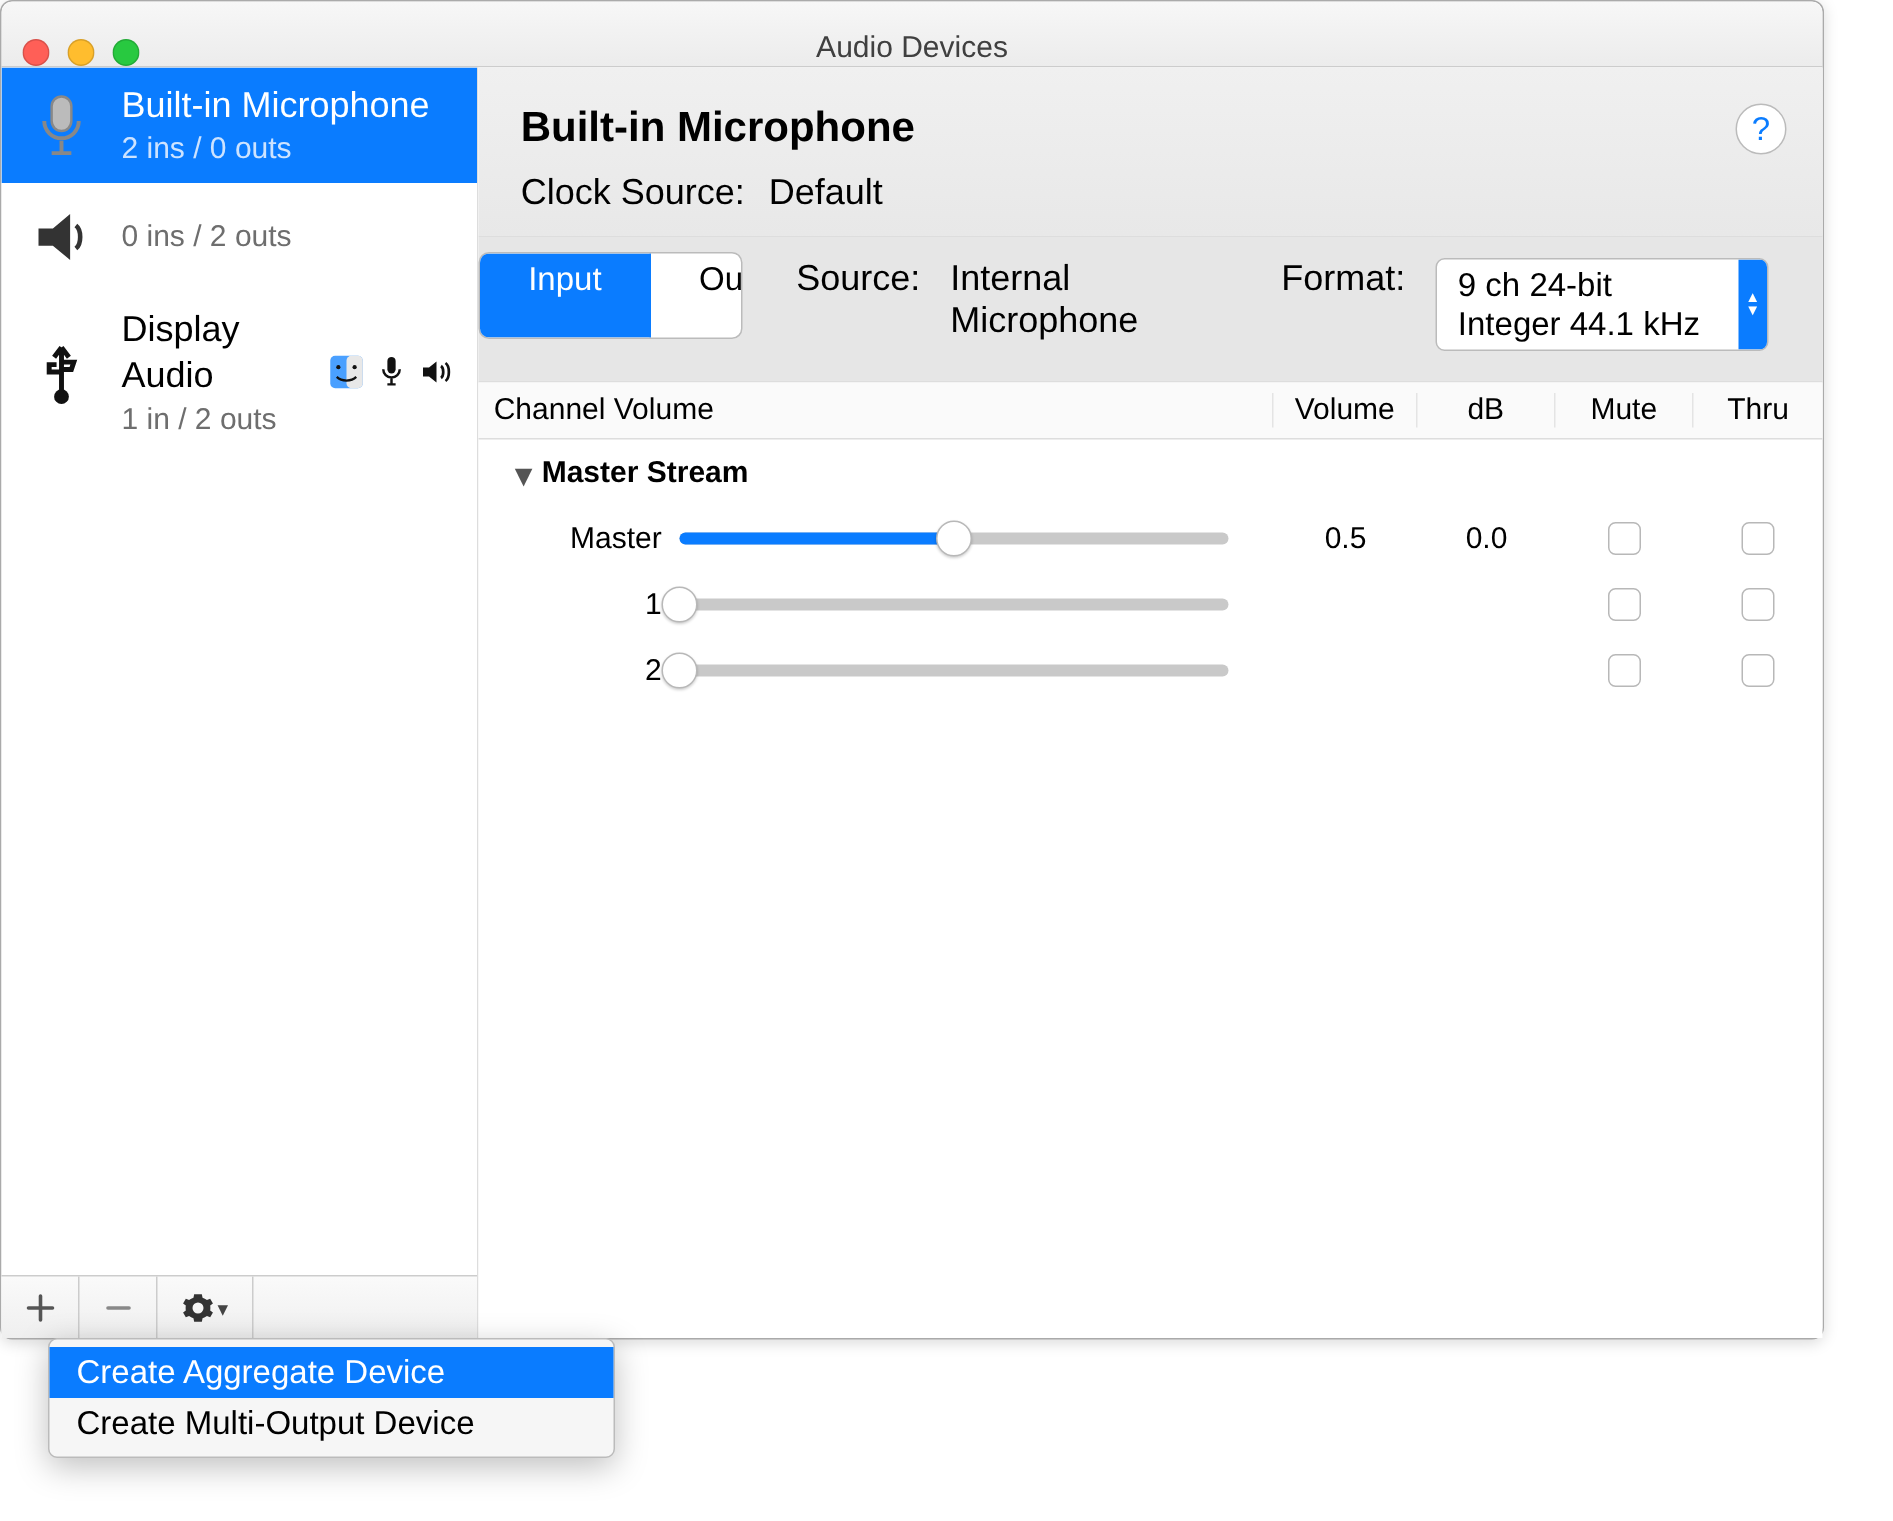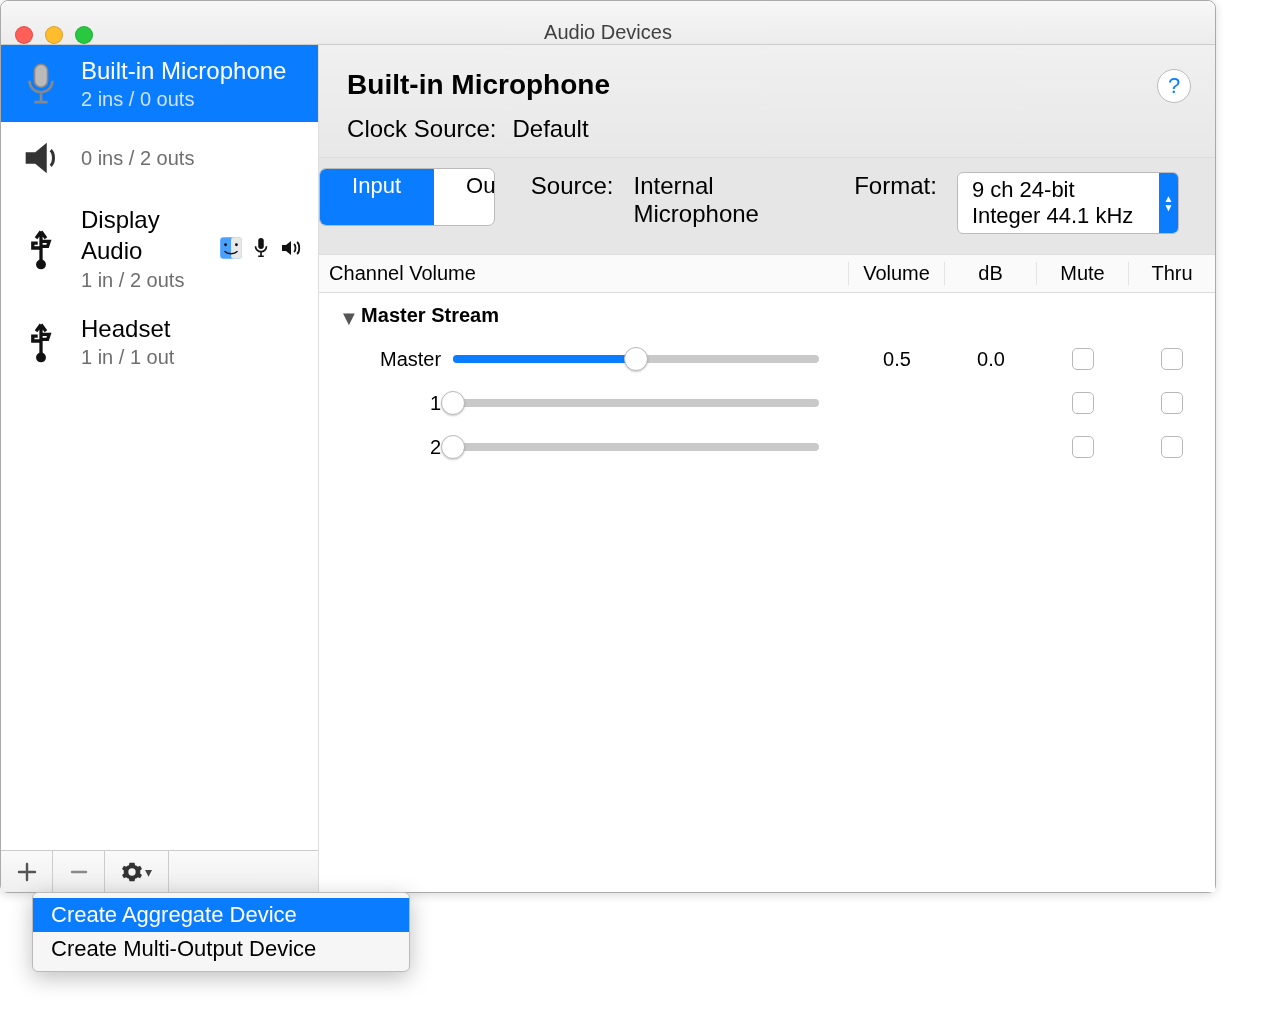--- a/index.html
+++ b/index.html
@@ -263,35 +263,20 @@
               <svg width="22" height="26" viewBox="0 0 24 28">
                 <rect x="9" y="3" width="6" height="12" rx="3" fill="#111"></rect>
                 <path d="M6 12a6 6 0 0012 0M12 18v5M9 23h6" stroke="#111" stroke-width="1.8" fill="none"></path>
               </svg>
               <svg width="26" height="24" viewBox="0 0 24 24">
                 <path d="M3 9v6h4l5 4V5l-5 4H3z" fill="#111"></path>
                 <path d="M15 8c2 1.3 2 6.7 0 8M18 6c3 2 3 10 0 12" stroke="#111" stroke-width="1.8" fill="none"></path>
               </svg>
     </div>
           </div>
-          <div class="device">
-    <div class="icon">
-              <svg width="40" height="46" viewBox="0 0 24 28">
-                <circle cx="12" cy="24" r="3" fill="#111"></circle>
-                <path d="M12 24V4M12 4l-3 4M12 4l3 4M12 14h-5v-3h3M12 10h5l-1 3h-3" stroke="#111" stroke-width="2" fill="none"></path>
-              </svg>
-            </div>
-    <div class="texts">
-      <div class="name">Headset</div>
-      <div class="sub">1 in / 1 out</div>
-    </div>
-    <div class="flags">
-      
-    </div>
-          </div>
         </div>
       <div class="sidebar-footer">
         <div class="sb-btn">
           <svg width="20" height="20" viewBox="0 0 20 20">
               <path d="M10 2v16M2 10h16" stroke="#555" stroke-width="2.4" stroke-linecap="round" fill="none"></path>
             </svg>
         </div>
         <div class="sb-btn">
           <svg width="20" height="20" viewBox="0 0 20 20">
               <path d="M3 10h14" stroke="#888" stroke-width="2.4" stroke-linecap="round" fill="none"></path>

